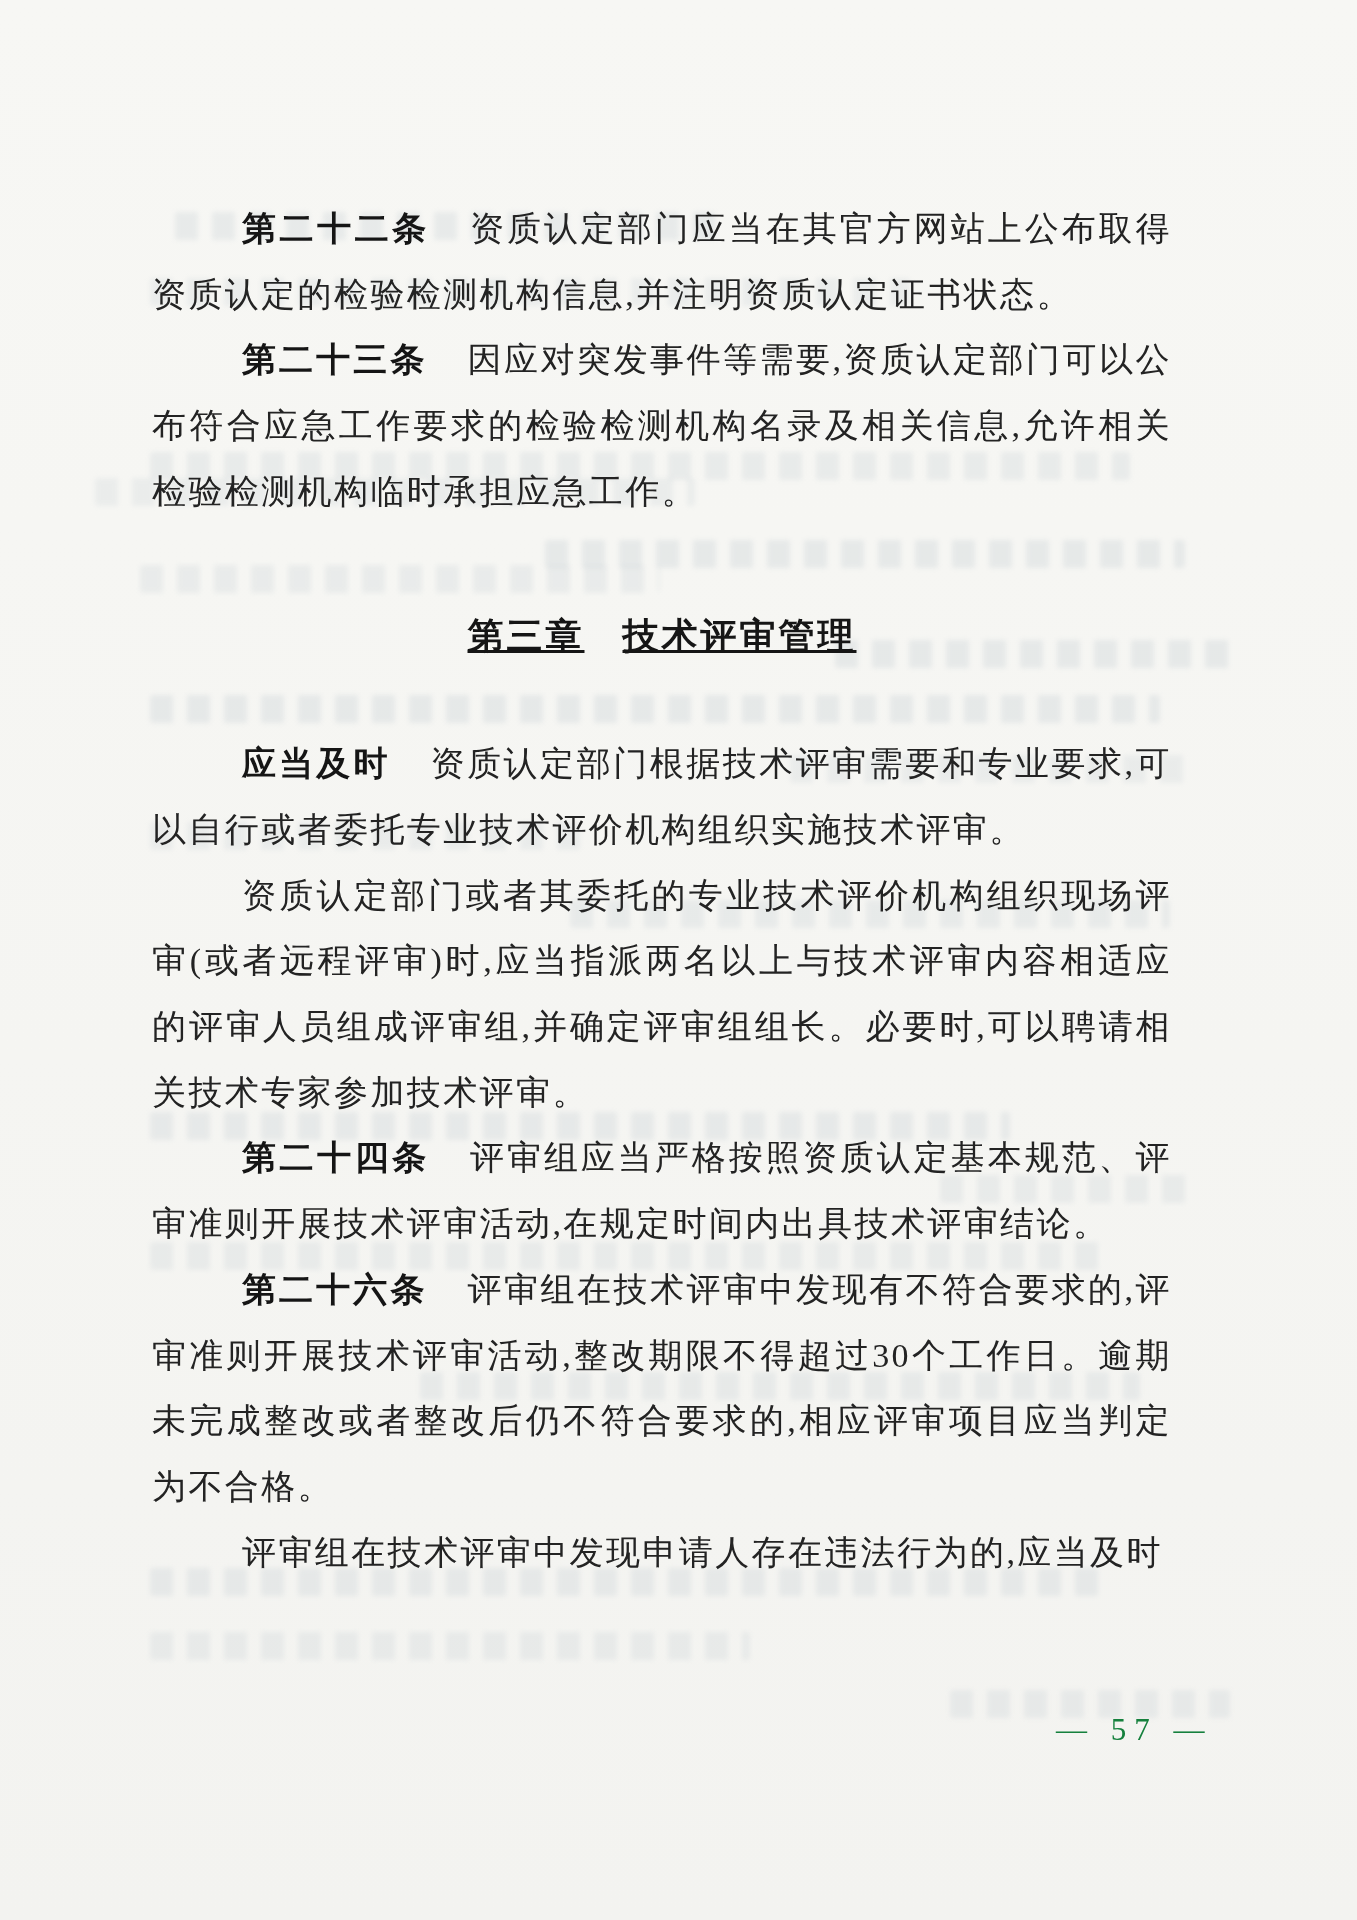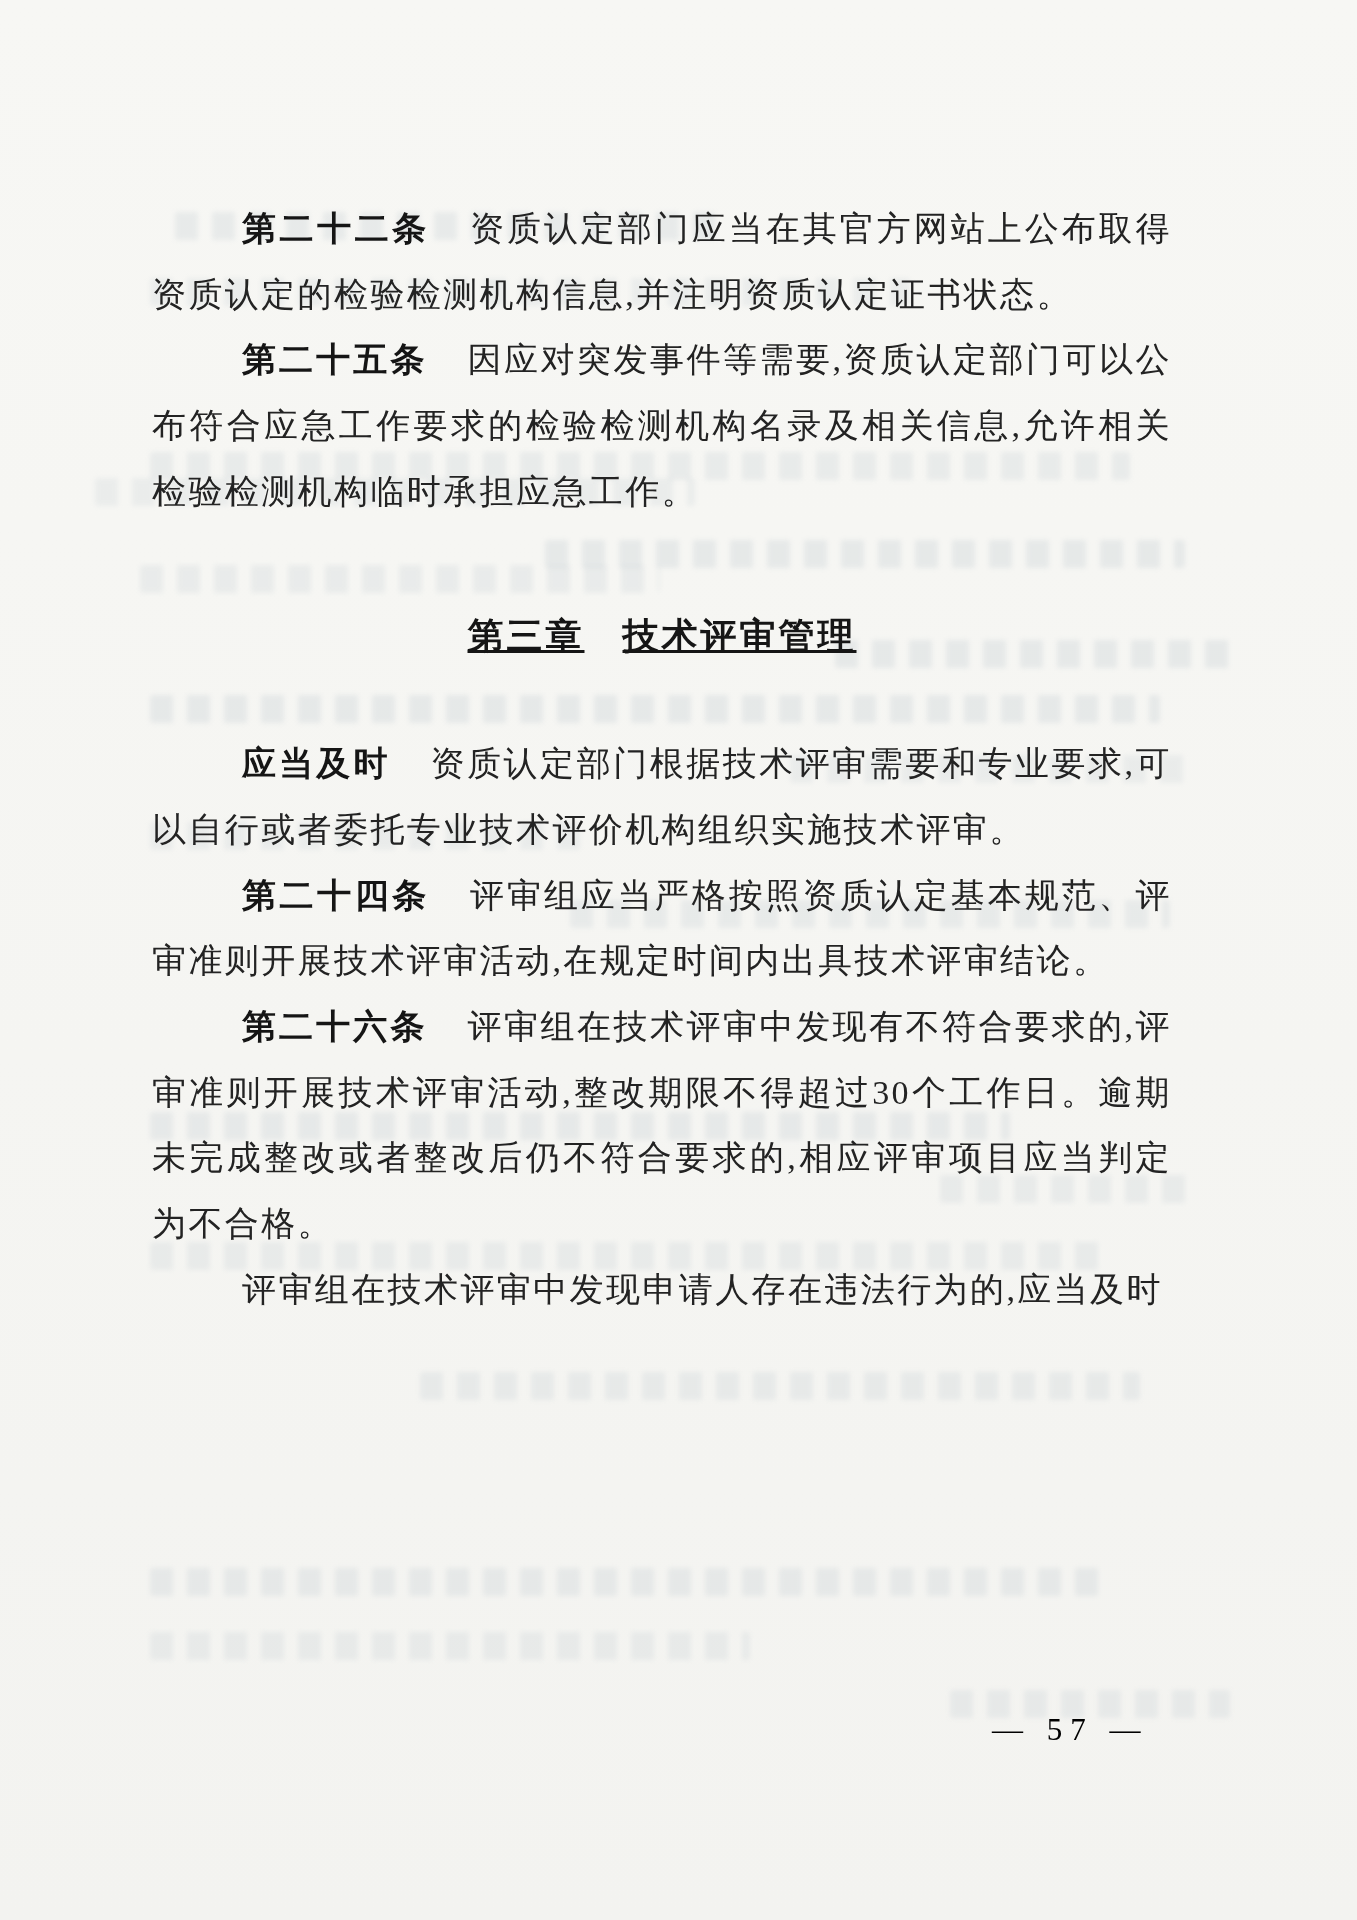--- a/index.html
+++ b/index.html
@@ -64,25 +64,25 @@
     margin: 78px 0 63px 0 !important;
     padding-right: 36px;
     letter-spacing: 3px;
     text-decoration: underline;
   }
   .chapter .label {
     margin-right: 38px;
   }
   .page-number {
     position: absolute;
-    left: 992px;
+    left: 1056px;
     top: 1712px;
     font-size: 31px;
     letter-spacing: 8px;
-    color: #000000;
+    color: #15803d;
     font-family: "Liberation Serif", "DejaVu Serif", serif;
   }
 </style>
 </head>
 <body>
 
 <div class="page">
 
   <div class="ghost" style="left:175px; top:212px; width:540px; opacity:.28;"></div>
   <div class="ghost" style="left:150px; top:278px; width:760px; opacity:.22;"></div>
@@ -98,22 +98,23 @@
   <div class="ghost" style="left:150px; top:1112px; width:860px; opacity:.28;"></div>
   <div class="ghost" style="left:940px; top:1175px; width:250px; opacity:.24;"></div>
   <div class="ghost" style="left:150px; top:1242px; width:960px; opacity:.24;"></div>
   <div class="ghost" style="left:420px; top:1372px; width:720px; opacity:.26;"></div>
   <div class="ghost" style="left:150px; top:1568px; width:950px; opacity:.28;"></div>
   <div class="ghost" style="left:150px; top:1632px; width:600px; opacity:.24;"></div>
   <div class="ghost" style="left:950px; top:1690px; width:280px; opacity:.26;"></div>
 
   <div class="text-block">
       <p class="article"><span class="label">第二十二条</span><span class="txt">资质认定部门应当在其官方网站上公布取得资质认定的检验检测机构信息,并注明资质认定证书状态。</span></p>
-      <p class="article"><span class="label">第二十五条</span><span class="txt">因应对突发事件等需要,资质认定部门可以公布符合应急工作要求的检验检测机构名录及相关信息,允许相关检验检测机构临时承担应急工作。</span></p>
+      <p class="article"><span class="label">第二十三条</span><span class="txt">因应对突发事件等需要,资质认定部门可以公布符合应急工作要求的检验检测机构名录及相关信息,允许相关检验检测机构临时承担应急工作。</span></p>
       <p class="chapter"><span class="label">第三章</span><span class="txt">技术评审管理</span></p>
       <p class="article"><span class="label">应当及时</span><span class="txt">资质认定部门根据技术评审需要和专业要求,可以自行或者委托专业技术评价机构组织实施技术评审。</span></p>
+      <p class="plain"><span class="txt">资质认定部门或者其委托的专业技术评价机构组织现场评审(或者远程评审)时,应当指派两名以上与技术评审内容相适应的评审人员组成评审组,并确定评审组组长。必要时,可以聘请相关技术专家参加技术评审。</span></p>
       <p class="article"><span class="label">第二十四条</span><span class="txt">评审组应当严格按照资质认定基本规范、评审准则开展技术评审活动,在规定时间内出具技术评审结论。</span></p>
       <p class="article"><span class="label">第二十六条</span><span class="txt">评审组在技术评审中发现有不符合要求的,评审准则开展技术评审活动,整改期限不得超过30个工作日。逾期未完成整改或者整改后仍不符合要求的,相应评审项目应当判定为不合格。</span></p>
       <p class="plain"><span class="txt">评审组在技术评审中发现申请人存在违法行为的,应当及时</span></p>
     </div>
 
   <div class="page-number">— 57 —</div>
 </div>
 
 </body></html>

